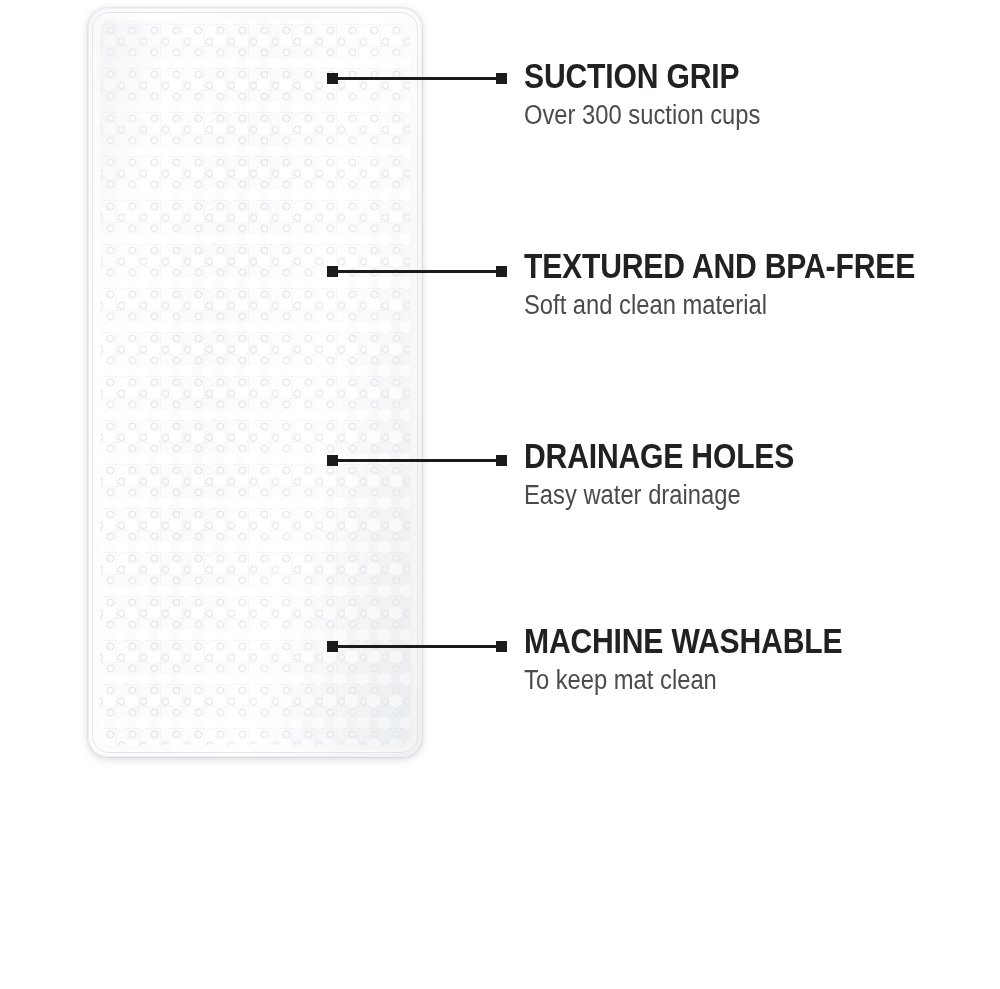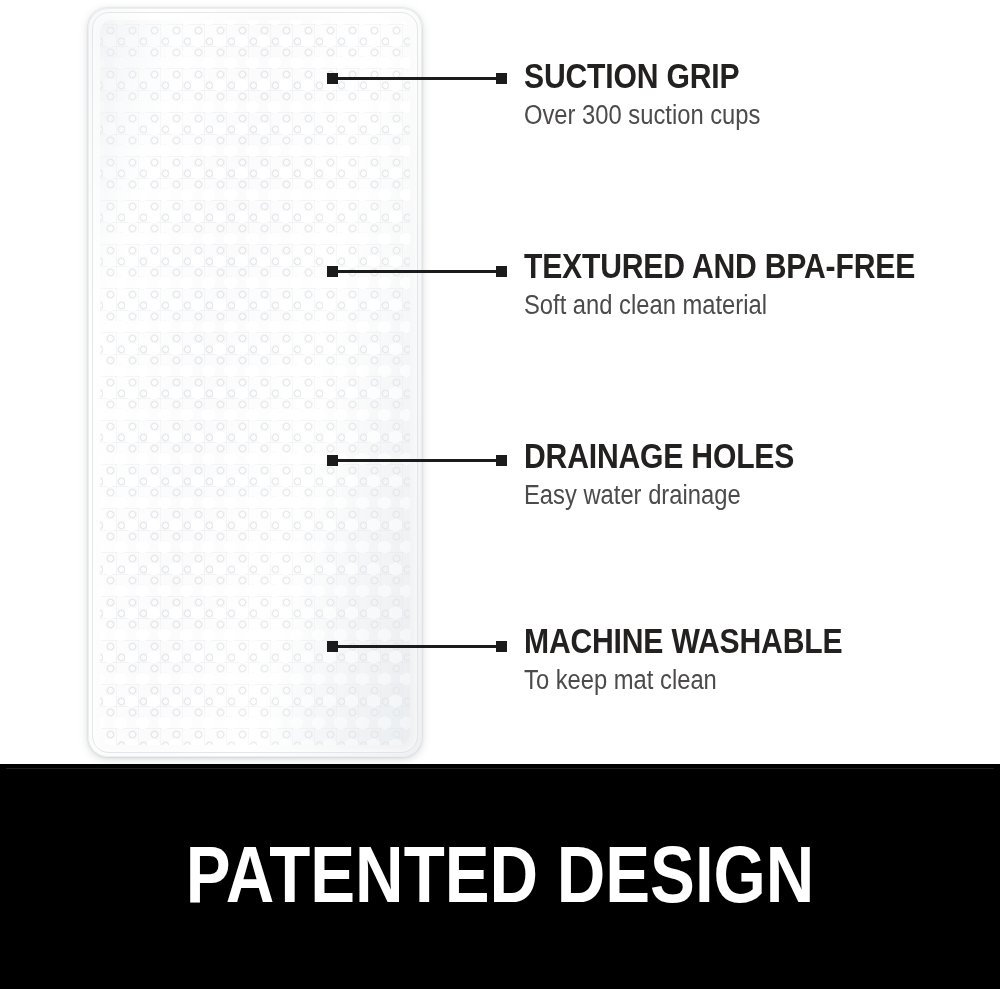--- a/index.html
+++ b/index.html
@@ -837,18 +837,14 @@
           <div class="leader-dot start"></div>
           <div class="leader-dot end"></div>
         </div>
         <div class="callout-text" style="top: 623px;">
           <div class="callout-title">MACHINE WASHABLE</div>
           <div class="callout-sub">To keep mat clean</div>
         </div>
       </div>
     </div>
 
-  <div id="banner">
-    <div id="banner-edge"></div>
-    <div id="banner-title">PATENTED DESIGN</div>
-  </div>
 
 </div>
 
 </body></html>

